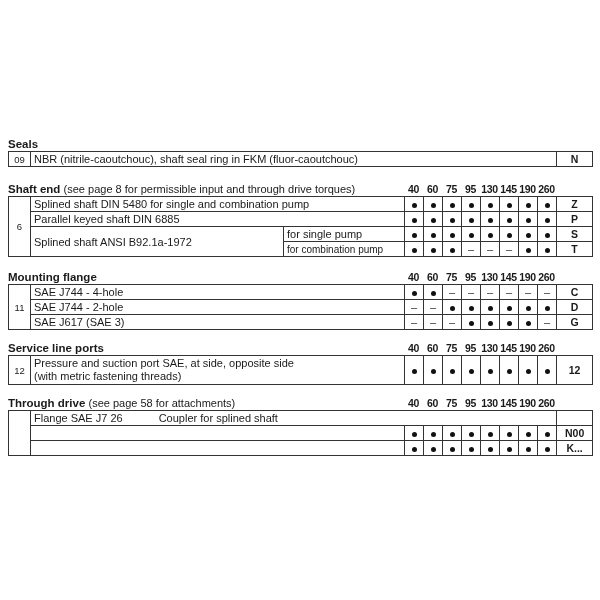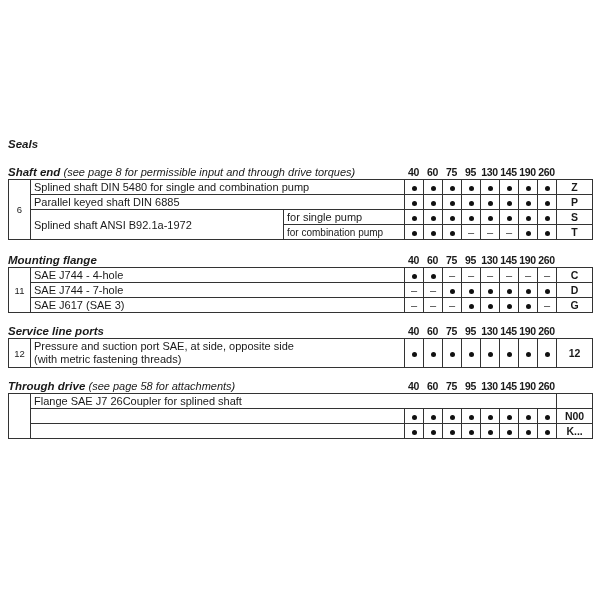--- a/index.html
+++ b/index.html
@@ -6,36 +6,36 @@
   html, body { margin: 0; padding: 0; }
   body {
     width: 600px; height: 600px; background: #ffffff;
     font-family: "Liberation Sans", sans-serif; color: #1a1a1a;
     overflow: hidden;
   }
   #doc { padding: 135px 8px 0 8px; }
   table { border-collapse: collapse; table-layout: fixed; width: 584px; }
   .hdr-table { margin-bottom: 1px; }
   .hdr-table td { border: none; padding: 0; height: 15px; vertical-align: bottom; }
-  .hdr-title { padding-left: 22px; font-size: 11.5px; white-space: nowrap; font-style: italic; }
+  .hdr-title { padding-left: 22px; font-size: 11.5px; white-space: nowrap; }
   .sec-title { font-weight: bold; }
   .sec-note { font-weight: normal; font-size: 11px; }
   .col-num { font-weight: bold; font-size: 10.5px; text-align: center; letter-spacing: -0.4px; padding: 0; }
   .sec-table td {
     border: 1px solid #333; font-size: 11px; padding: 1px 3px;
     height: 15px; overflow: hidden; white-space: nowrap; vertical-align: middle;
   }
   td.num  { text-align: center; font-size: 9.5px; padding: 0; color: #222; }
   td.code { text-align: center; font-weight: bold; font-size: 10.5px; padding: 0; }
   td.mark { text-align: center; padding: 0; }
   td.sublabel.small { font-size: 10px; }
   td.two-line div { line-height: 13px; }
   .dot  { display: inline-block; width: 5px; height: 5px; background: #111; border-radius: 50%; vertical-align: middle; }
   .dash { font-size: 11px; color: #333; }
-  .part-gap { }
+  .part-gap { margin-left: 36px; }
 </style>
 </head>
 <body>
 
 <div id="doc">
     <div style="margin-top: 0px;">
       <table class="hdr-table">
         <colgroup>
           <col style="width:22px">
           <col style="width:253px">
@@ -46,20 +46,43 @@
           <col style="width:19px">
           <col style="width:19px">
           <col style="width:19px">
           <col style="width:19px">
           <col style="width:19px">
           <col style="width:36px">
         </colgroup>
         <tbody>
           <tr>
             <td class="hdr-title" colspan="12"><span class="sec-title">Seals</span></td>
+          </tr>
+        </tbody>
+      </table>
+      <table class="sec-table">
+        <colgroup>
+          <col style="width:22px">
+          <col style="width:253px">
+          <col style="width:121px">
+          <col style="width:19px">
+          <col style="width:19px">
+          <col style="width:19px">
+          <col style="width:19px">
+          <col style="width:19px">
+          <col style="width:19px">
+          <col style="width:19px">
+          <col style="width:19px">
+          <col style="width:36px">
+        </colgroup>
+        <tbody>
+          <tr>
+            <td class="num">09</td>
+            <td class="label" colspan="10">NBR (nitrile-caoutchouc), shaft seal ring in FKM (fluor-caoutchouc)</td>
+            <td class="code">N</td>
           </tr>
         </tbody>
       </table>
     </div>
     <div style="margin-top: 13px;">
       <table class="hdr-table">
         <colgroup>
           <col style="width:22px">
           <col style="width:253px">
           <col style="width:121px">
@@ -211,21 +234,21 @@
             <td class="mark"><span class="dot"></span></td>
             <td class="mark"><span class="dash">–</span></td>
             <td class="mark"><span class="dash">–</span></td>
             <td class="mark"><span class="dash">–</span></td>
             <td class="mark"><span class="dash">–</span></td>
             <td class="mark"><span class="dash">–</span></td>
             <td class="mark"><span class="dash">–</span></td>
             <td class="code">C</td>
           </tr>
           <tr>
-            <td class="label" colspan="2">SAE J744 - 7-hole</td>
+            <td class="label" colspan="2">SAE J744 - 2-hole</td>
             <td class="mark"><span class="dash">–</span></td>
             <td class="mark"><span class="dash">–</span></td>
             <td class="mark"><span class="dot"></span></td>
             <td class="mark"><span class="dot"></span></td>
             <td class="mark"><span class="dot"></span></td>
             <td class="mark"><span class="dot"></span></td>
             <td class="mark"><span class="dot"></span></td>
             <td class="mark"><span class="dot"></span></td>
             <td class="code">D</td>
           </tr>

